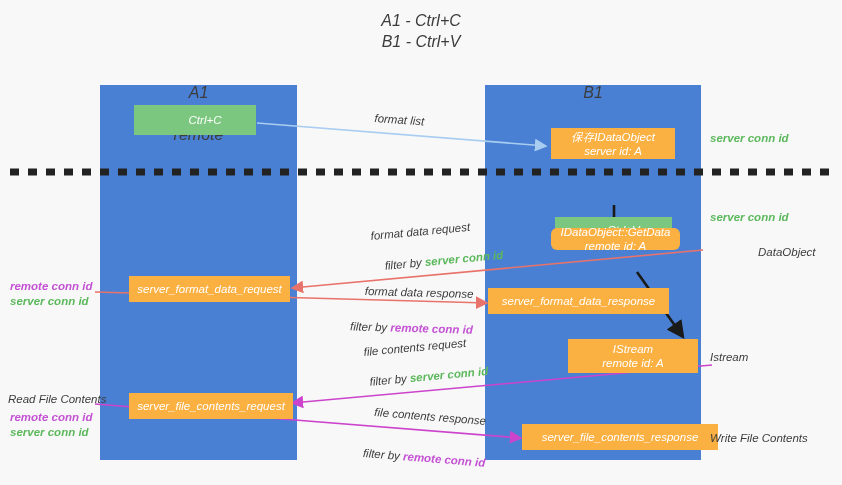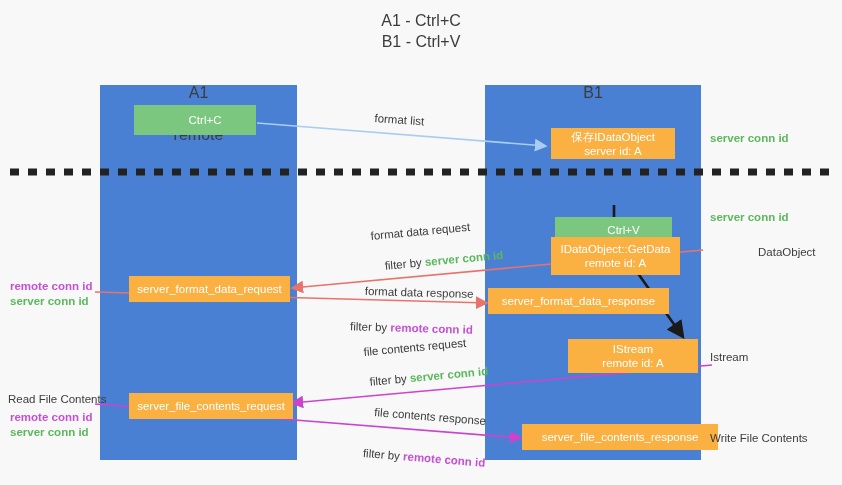--- a/index.html
+++ b/index.html
@@ -3,21 +3,21 @@
 <meta charset="utf-8">
 <style>
   html,body{margin:0;padding:0;}
   body{
     width:842px;height:485px;
     background:#f8f8f8;
     font-family:"Liberation Sans","DejaVu Sans",sans-serif;
     position:relative;overflow:hidden;
     color:#3c3c3c;
   }
-  #stage{position:absolute;left:0;top:0;width:842px;height:485px;}
+  #stage{position:absolute;left:0;top:0;width:842px;height:485px;font-style:italic;}
 
   
   .title{
     position:absolute;left:0;top:10px;width:842px;
     text-align:center;font-size:16px;line-height:21px;color:#3c3c3c;
     white-space:pre;
   }
 
   
   .col-head{
@@ -114,21 +114,21 @@
 
   <div class="box orange" style="left:129px;top:276px;width:161px;height:26px;">server_format_data_request</div>
 
   <div class="box orange" style="left:129px;top:393px;width:164px;height:26px;">server_file_contents_request</div>
 
   <div class="box orange" style="left:551px;top:128px;width:124px;height:31px;">保存IDataObject
 server id: A</div>
 
   <div class="box green" style="left:555px;top:180px;width:117px;height:26px;margin-top:37px;">Ctrl+V</div>
 
-  <div class="box orange" style="left:551px;top:237px;width:129px;height:38px;">IDataObject::GetData
+  <div class="box orange" style="left:551px;top:228px;width:129px;height:22px;border-radius:6px;">IDataObject::GetData
 remote id: A</div>
 
   <div class="box orange" style="left:488px;top:288px;width:181px;height:26px;">server_format_data_response</div>
 
   <div class="box orange" style="left:568px;top:339px;width:130px;height:34px;">IStream
 remote id: A</div>
 
   <div class="box orange" style="left:522px;top:424px;width:196px;height:26px;">server_file_contents_response</div>
 
   <svg class="dashed">

